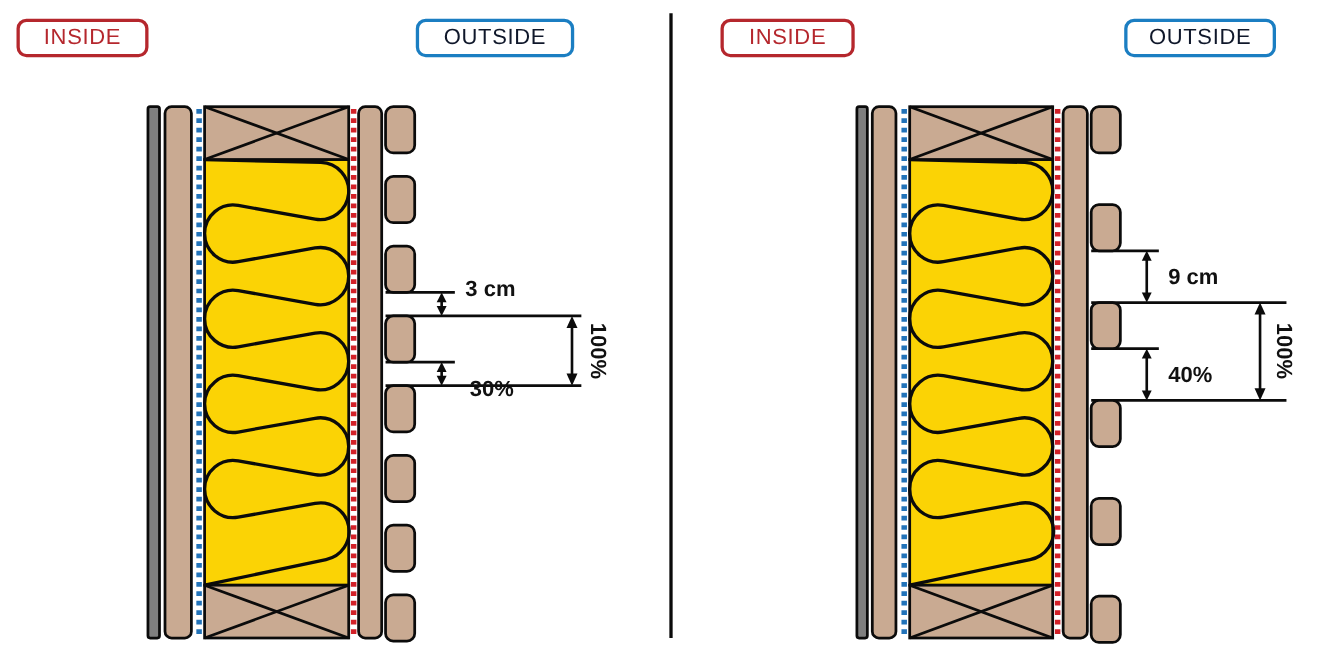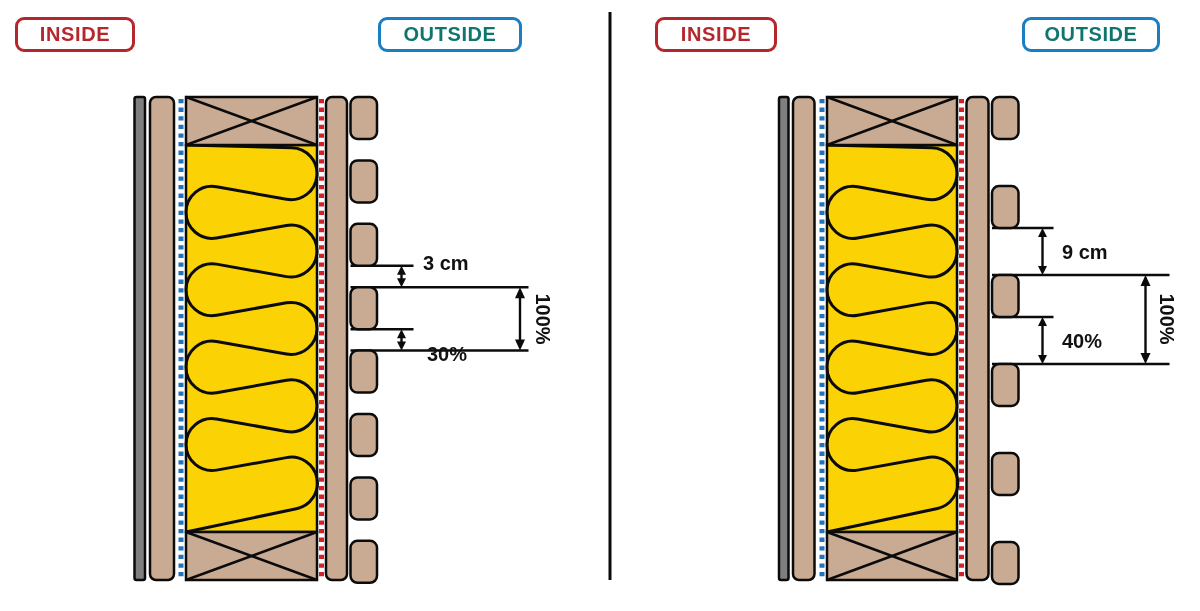--- a/index.html
+++ b/index.html
@@ -5,24 +5,24 @@
   html,body{margin:0;padding:0;background:#fff;}
   .canvas{
     position:relative;width:1200px;height:611px;background:#fff;overflow:hidden;
     font-family:"Liberation Sans", sans-serif;
   }
   .canvas svg{position:absolute;left:0;top:0;}
   .badge{
     position:absolute;top:17px;height:35px;box-sizing:border-box;
     display:flex;align-items:center;justify-content:center;
     border-radius:9px;border:3px solid;background:#fff;
-    font-size:20px;font-weight:bold;letter-spacing:0.6px;
+    font-size:20px;font-weight:normal;letter-spacing:0.6px;
   }
   .badge.inside{border-color:#B5272D;color:#B5272D;}
-  .badge.outside{border-color:#1B7EC2;color:#0f766e;}
+  .badge.outside{border-color:#1B7EC2;color:#0f172a;}
   .dim-label{
     position:absolute;font-size:20px;font-weight:600;color:#111;
     white-space:nowrap;transform:translateY(-50%);line-height:1;
   }
   .dim-label.rot{transform:translate(-50%,-50%) rotate(90deg);}
 </style>
 </head>
 <body>
 
 <div class="canvas">

